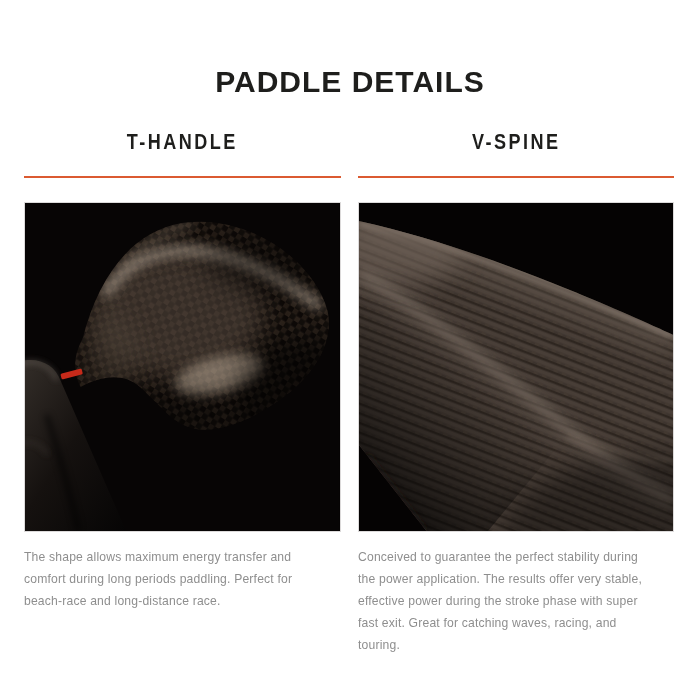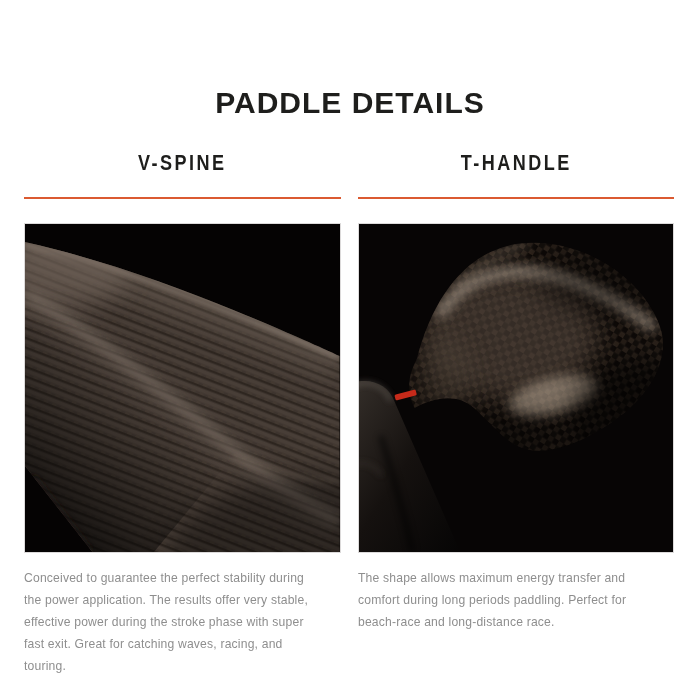--- a/index.html
+++ b/index.html
@@ -1,21 +1,21 @@
 <!DOCTYPE html>
 <html><head>
 <meta charset="utf-8">
 <style>
   html,body{margin:0;padding:0;background:#ffffff;}
   body{
     width:700px;height:700px;overflow:hidden;
     font-family:"Liberation Sans", sans-serif;
     -webkit-font-smoothing:antialiased;
   }
-  .page{width:700px;height:700px;background:#ffffff;box-sizing:border-box;padding-top:86px;}
+  .page{width:700px;height:700px;background:#ffffff;box-sizing:border-box;padding-top:65px;}
   .page-title{
     margin:0;text-align:center;
     font-size:30px;font-weight:700;letter-spacing:1px;line-height:33px;
     color:#1e1e1c;
   }
   .columns{
     display:grid;grid-template-columns:1fr 1fr;gap:17px;
     padding:0 26px 0 24px;box-sizing:border-box;
   }
   .col{min-width:0;}
@@ -41,76 +41,20 @@
   }
 </style>
 </head>
 <body>
 
 <div class="page">
 
   <h1 class="page-title">PADDLE DETAILS</h1>
 
   <div class="columns">
-
-    <section class="col">
-      <h2 class="col-heading">V-SPINE</h2>
-      <hr class="accent-divider">
-      <figure class="photo">
-        <svg viewBox="0 0 317 328" preserveAspectRatio="none" role="img" aria-label="v-spine-carbon-fiber-blade-photo">
-          <defs>
-            <pattern id="weaveR" width="9" height="9" patternUnits="userSpaceOnUse" patternTransform="rotate(21)">
-              <rect width="9" height="9" fill="#3d342e"></rect>
-              <rect width="9" height="3.5" fill="#483e37"></rect>
-              <rect y="6" width="9" height="2" fill="#2e2620"></rect>
-              <rect y="3.5" width="4.5" height="2.5" fill="#433931"></rect>
-            </pattern>
-            <linearGradient id="darkBL" x1="0" y1="1" x2="0.55" y2="0.3">
-              <stop offset="0" stop-color="#000000" stop-opacity="0.9"></stop>
-              <stop offset="0.45" stop-color="#000000" stop-opacity="0.45"></stop>
-              <stop offset="1" stop-color="#000000" stop-opacity="0"></stop>
-            </linearGradient>
-            <filter id="rb3" x="-60%" y="-60%" width="220%" height="220%">
-                <feGaussianBlur stdDeviation="3"></feGaussianBlur>
-              </filter>
-            <filter id="rb6" x="-60%" y="-60%" width="220%" height="220%">
-                <feGaussianBlur stdDeviation="6"></feGaussianBlur>
-              </filter>
-            <filter id="rb12" x="-60%" y="-60%" width="220%" height="220%">
-                <feGaussianBlur stdDeviation="12"></feGaussianBlur>
-              </filter>
-            <clipPath id="bladeClip">
-              <path d="M0 18 C80 36 150 62 210 86 C255 104 295 122 317 132 L317 328 L68 328 L0 242 Z"></path>
-            </clipPath>
-          </defs>
-
-          <rect width="317" height="328" fill="#050303"></rect>
-
-          <g>
-            <path d="M0 18 C80 36 150 62 210 86 C255 104 295 122 317 132 L317 328 L68 328 L0 242 Z" fill="url(#weaveR)"></path>
-            <g clip-path="url(#bladeClip)">
-              <path d="M0 20 C80 38 150 64 210 88 C255 106 295 124 317 134" stroke="#9a8c80" stroke-width="5" fill="none" opacity="0.9" filter="url(#rb3)"></path>
-              <path d="M0 30 C80 48 150 74 210 98 C255 116 295 132 317 142" stroke="#7d7065" stroke-width="26" fill="none" opacity="0.35" filter="url(#rb12)"></path>
-              <path d="M0 92 C70 134 150 190 205 238 L130 328 L68 328 L0 242 Z" fill="url(#darkBL)"></path>
-              <path d="M2 70 C80 120 150 176 212 228 C250 258 288 282 317 298" stroke="#93857a" stroke-width="6" fill="none" opacity="0.85" filter="url(#rb6)"></path>
-              <path d="M2 74 C80 124 150 180 212 232 C250 262 288 286 317 302" stroke="#6e635b" stroke-width="20" fill="none" opacity="0.3" filter="url(#rb12)"></path>
-              <path d="M210 232 C248 248 287 256 317 258" stroke="#837567" stroke-width="3" fill="none" opacity="0.6" filter="url(#rb3)"></path>
-              <ellipse cx="300" cy="340" rx="160" ry="90" fill="#000000" opacity="0.35" filter="url(#rb12)"></ellipse>
-              <ellipse cx="36" cy="44" rx="70" ry="40" fill="#77695e" opacity="0.5" filter="url(#rb12)"></ellipse>
-              <path d="M8 252 C28 278 50 306 66 328" stroke="#241d18" stroke-width="4" fill="none" opacity="0.8" filter="url(#rb3)"></path>
-            </g>
-          </g>
-        </svg>
-      </figure>
-      <p class="desc">Conceived to guarantee the perfect stability during
-the power application. The results offer very stable,
-effective power during the stroke phase with super
-fast exit. Great for catching waves, racing, and
-touring.</p>
-    </section>
 
     <section class="col">
       <h2 class="col-heading">T-HANDLE</h2>
       <hr class="accent-divider">
       <figure class="photo">
         <svg viewBox="0 0 317 328" preserveAspectRatio="none" role="img" aria-label="t-handle-carbon-fiber-knob-photo">
           <defs>
             <pattern id="weaveL" width="11" height="11" patternUnits="userSpaceOnUse" patternTransform="rotate(32)">
               <rect width="11" height="11" fill="#17120f"></rect>
               <rect width="5.5" height="5.5" fill="#241c16"></rect>
@@ -160,14 +104,70 @@
             </g>
             <rect x="36" y="168" width="22" height="6" rx="1.5" fill="#c62a1a" transform="rotate(-14 47 171)"></rect>
           </g>
         </svg>
       </figure>
       <p class="desc">The shape allows maximum energy transfer and
 comfort during long periods paddling. Perfect for
 beach-race and long-distance race.</p>
     </section>
 
+    <section class="col">
+      <h2 class="col-heading">V-SPINE</h2>
+      <hr class="accent-divider">
+      <figure class="photo">
+        <svg viewBox="0 0 317 328" preserveAspectRatio="none" role="img" aria-label="v-spine-carbon-fiber-blade-photo">
+          <defs>
+            <pattern id="weaveR" width="9" height="9" patternUnits="userSpaceOnUse" patternTransform="rotate(21)">
+              <rect width="9" height="9" fill="#3d342e"></rect>
+              <rect width="9" height="3.5" fill="#483e37"></rect>
+              <rect y="6" width="9" height="2" fill="#2e2620"></rect>
+              <rect y="3.5" width="4.5" height="2.5" fill="#433931"></rect>
+            </pattern>
+            <linearGradient id="darkBL" x1="0" y1="1" x2="0.55" y2="0.3">
+              <stop offset="0" stop-color="#000000" stop-opacity="0.9"></stop>
+              <stop offset="0.45" stop-color="#000000" stop-opacity="0.45"></stop>
+              <stop offset="1" stop-color="#000000" stop-opacity="0"></stop>
+            </linearGradient>
+            <filter id="rb3" x="-60%" y="-60%" width="220%" height="220%">
+                <feGaussianBlur stdDeviation="3"></feGaussianBlur>
+              </filter>
+            <filter id="rb6" x="-60%" y="-60%" width="220%" height="220%">
+                <feGaussianBlur stdDeviation="6"></feGaussianBlur>
+              </filter>
+            <filter id="rb12" x="-60%" y="-60%" width="220%" height="220%">
+                <feGaussianBlur stdDeviation="12"></feGaussianBlur>
+              </filter>
+            <clipPath id="bladeClip">
+              <path d="M0 18 C80 36 150 62 210 86 C255 104 295 122 317 132 L317 328 L68 328 L0 242 Z"></path>
+            </clipPath>
+          </defs>
+
+          <rect width="317" height="328" fill="#050303"></rect>
+
+          <g>
+            <path d="M0 18 C80 36 150 62 210 86 C255 104 295 122 317 132 L317 328 L68 328 L0 242 Z" fill="url(#weaveR)"></path>
+            <g clip-path="url(#bladeClip)">
+              <path d="M0 20 C80 38 150 64 210 88 C255 106 295 124 317 134" stroke="#9a8c80" stroke-width="5" fill="none" opacity="0.9" filter="url(#rb3)"></path>
+              <path d="M0 30 C80 48 150 74 210 98 C255 116 295 132 317 142" stroke="#7d7065" stroke-width="26" fill="none" opacity="0.35" filter="url(#rb12)"></path>
+              <path d="M0 92 C70 134 150 190 205 238 L130 328 L68 328 L0 242 Z" fill="url(#darkBL)"></path>
+              <path d="M2 70 C80 120 150 176 212 228 C250 258 288 282 317 298" stroke="#93857a" stroke-width="6" fill="none" opacity="0.85" filter="url(#rb6)"></path>
+              <path d="M2 74 C80 124 150 180 212 232 C250 262 288 286 317 302" stroke="#6e635b" stroke-width="20" fill="none" opacity="0.3" filter="url(#rb12)"></path>
+              <path d="M210 232 C248 248 287 256 317 258" stroke="#837567" stroke-width="3" fill="none" opacity="0.6" filter="url(#rb3)"></path>
+              <ellipse cx="300" cy="340" rx="160" ry="90" fill="#000000" opacity="0.35" filter="url(#rb12)"></ellipse>
+              <ellipse cx="36" cy="44" rx="70" ry="40" fill="#77695e" opacity="0.5" filter="url(#rb12)"></ellipse>
+              <path d="M8 252 C28 278 50 306 66 328" stroke="#241d18" stroke-width="4" fill="none" opacity="0.8" filter="url(#rb3)"></path>
+            </g>
+          </g>
+        </svg>
+      </figure>
+      <p class="desc">Conceived to guarantee the perfect stability during
+the power application. The results offer very stable,
+effective power during the stroke phase with super
+fast exit. Great for catching waves, racing, and
+touring.</p>
+    </section>
+
   </div>
 </div>
 
 </body></html>

